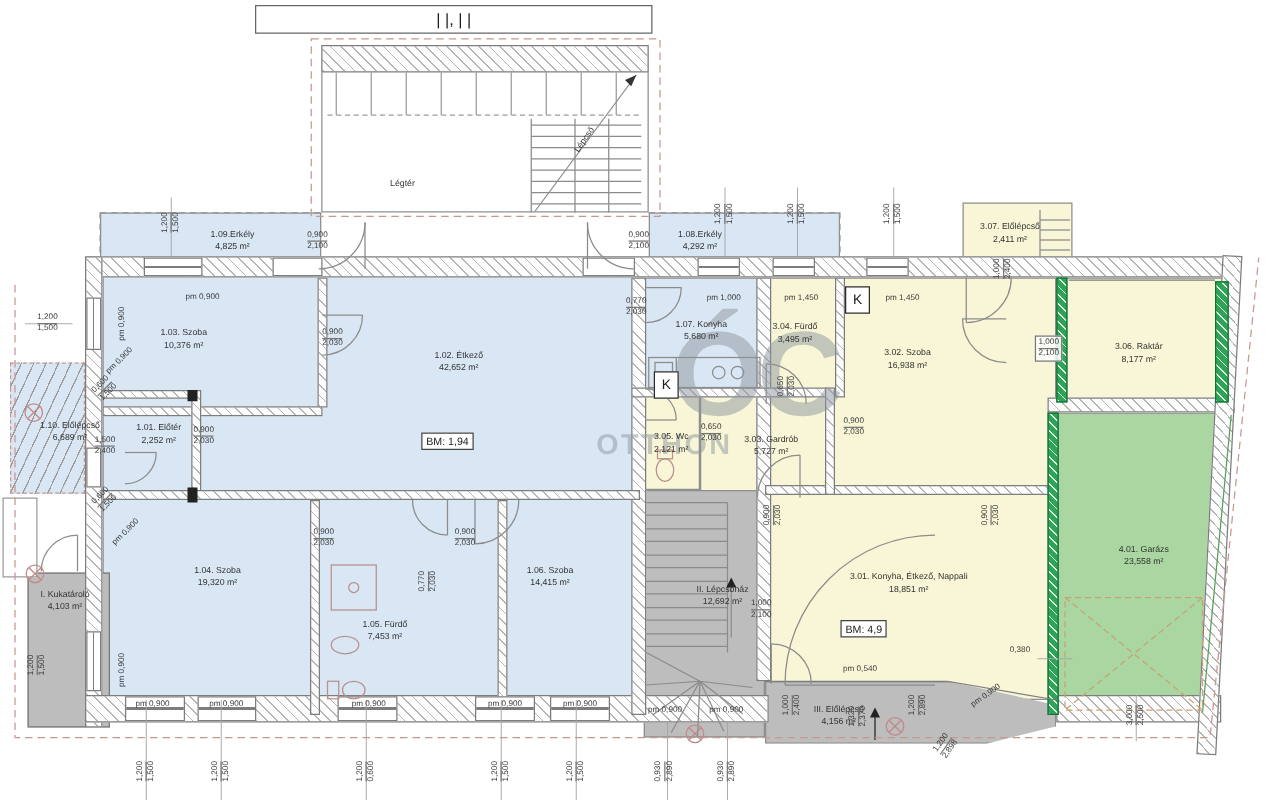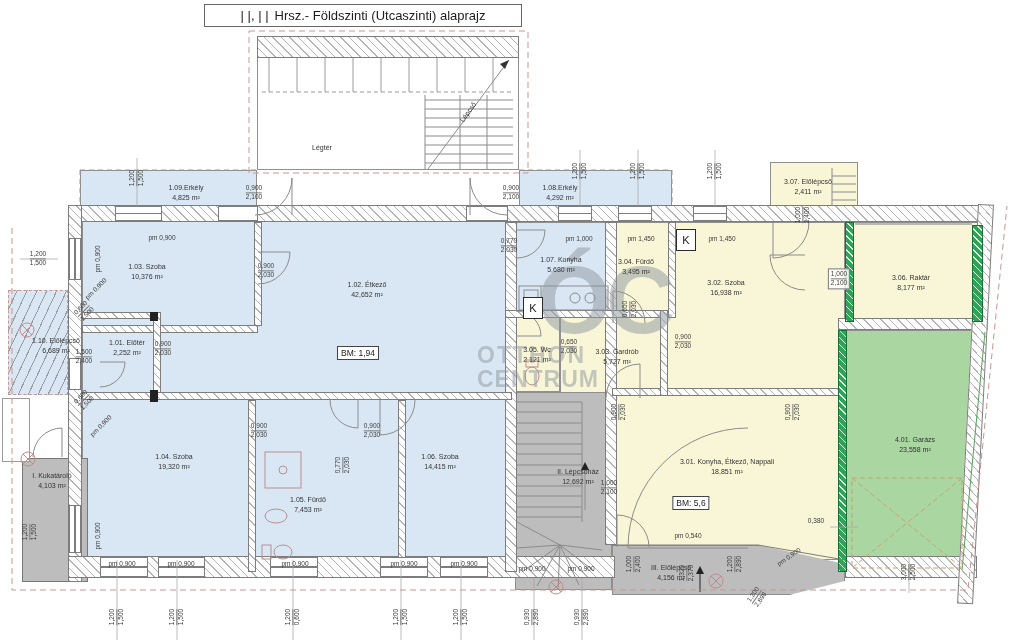--- a/index.html
+++ b/index.html
@@ -279,25 +279,23 @@
       <line x1="715" y1="150" x2="715" y2="206"></line>
         <line x1="137" y1="158" x2="137" y2="206"></line>
       <line x1="909" y1="556" x2="909" y2="593"></line>
       <line x1="830" y1="527" x2="858" y2="527"></line>
       <line x1="20" y1="259" x2="58" y2="259"></line>
     </g>
   </svg>
 
   <div class="wm" style="left:477px;top:342px;font-size:23px;letter-spacing:2px">OTTHON</div>
   <div class="wm" style="left:537px;top:245px;font-size:96px;letter-spacing:-6px">ÓC</div>
-  <div class="wm" style="left:477px;top:366px;font-size:23px;letter-spacing:1px">CENTRUM</div>
 
   <div class="titlebox">
     <span>| |, | |</span>
-    <span>Hrsz.- Földszinti (Utcaszinti) alaprajz</span>
   </div>
 
   <div class="rlab" style="left:127px;top:348px">
       <span>1.01. Előtér</span>
       <span>2,252 m²</span>
     </div>
   <div class="rlab" style="left:367px;top:290px">
       <span>1.02. Étkező</span>
       <span>42,652 m²</span>
     </div>
@@ -374,21 +372,21 @@
       <span>2,411 m²</span>
     </div>
   <div class="rlab" style="left:915px;top:445px">
       <span>4.01. Garázs</span>
       <span>23,558 m²</span>
     </div>
 
   <div class="note" style="left:322px;top:147px">Légtér</div>
   <div class="note lepcso" style="left:468px;top:112px">Lépcső</div>
   <div class="bmbox" style="left:358px;top:353px">BM: 1,94</div>
-  <div class="bmbox" style="left:691px;top:503px">BM: 5,6</div>
+  <div class="bmbox" style="left:691px;top:503px">BM: 4,9</div>
   <div class="kbox" style="left:686px;top:240px">K</div>
   <div class="kbox" style="left:533px;top:308px">K</div>
 
   <div class="dim rot" style="left:137px;top:178px">
       <span class="a">1,200</span>
       <span class="b">1,500</span>
     </div>
   <div class="dim" style="left:38px;top:259px">
       <span class="a">1,200</span>
       <span class="b">1,500</span>

